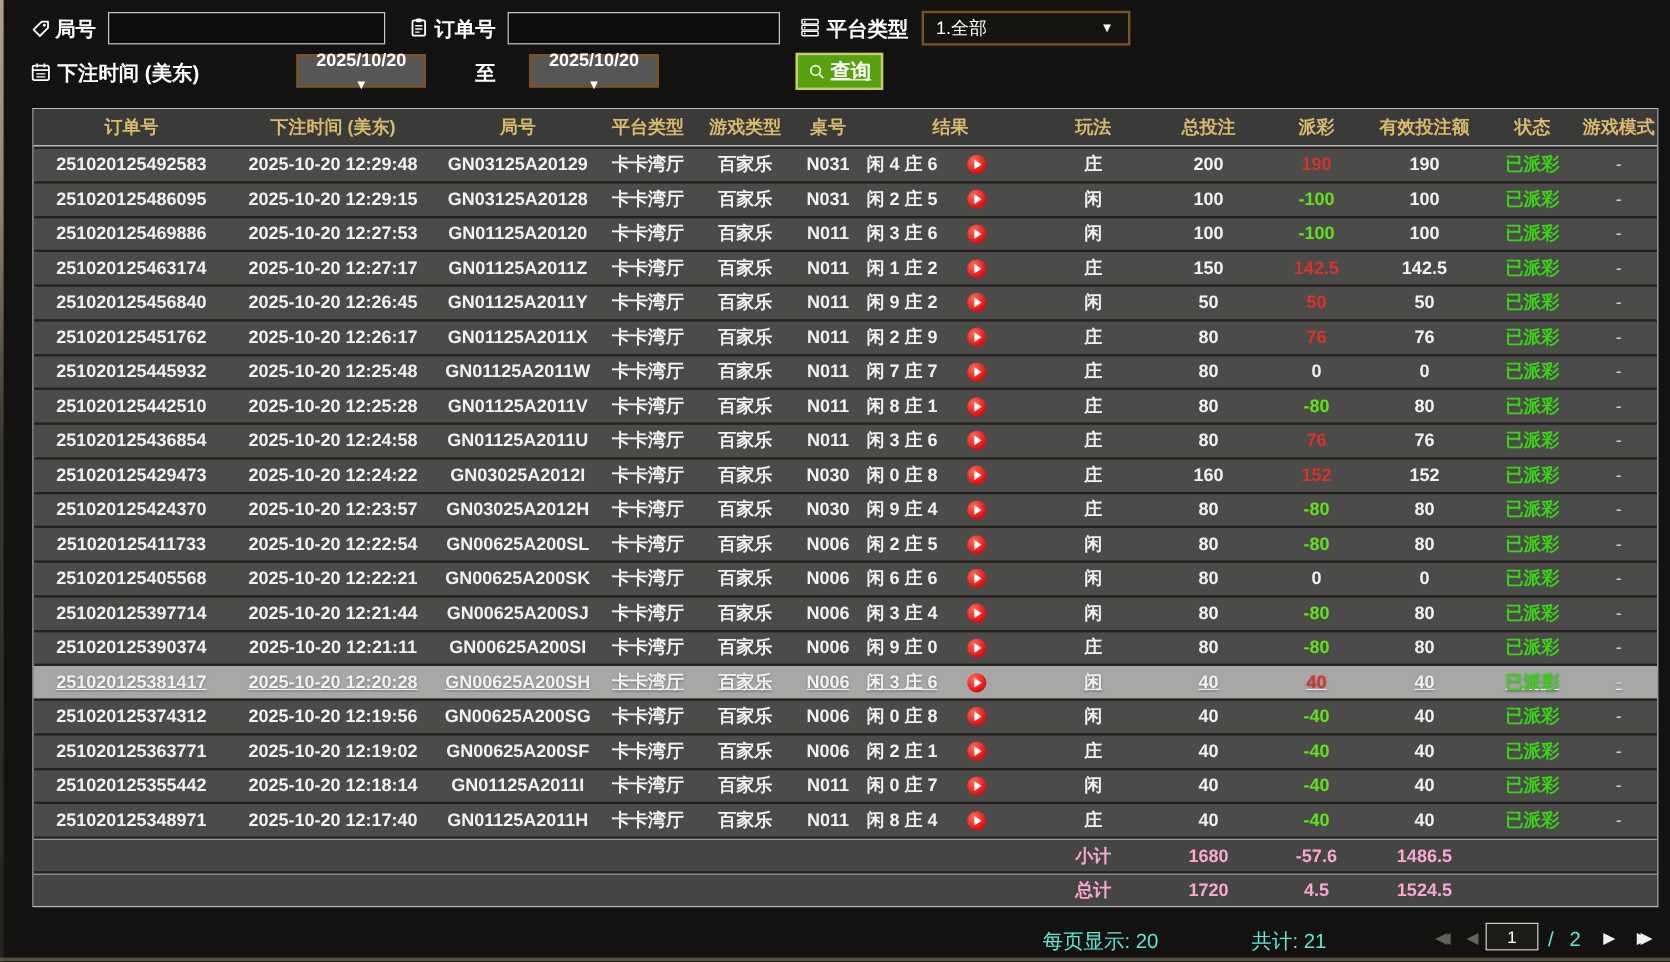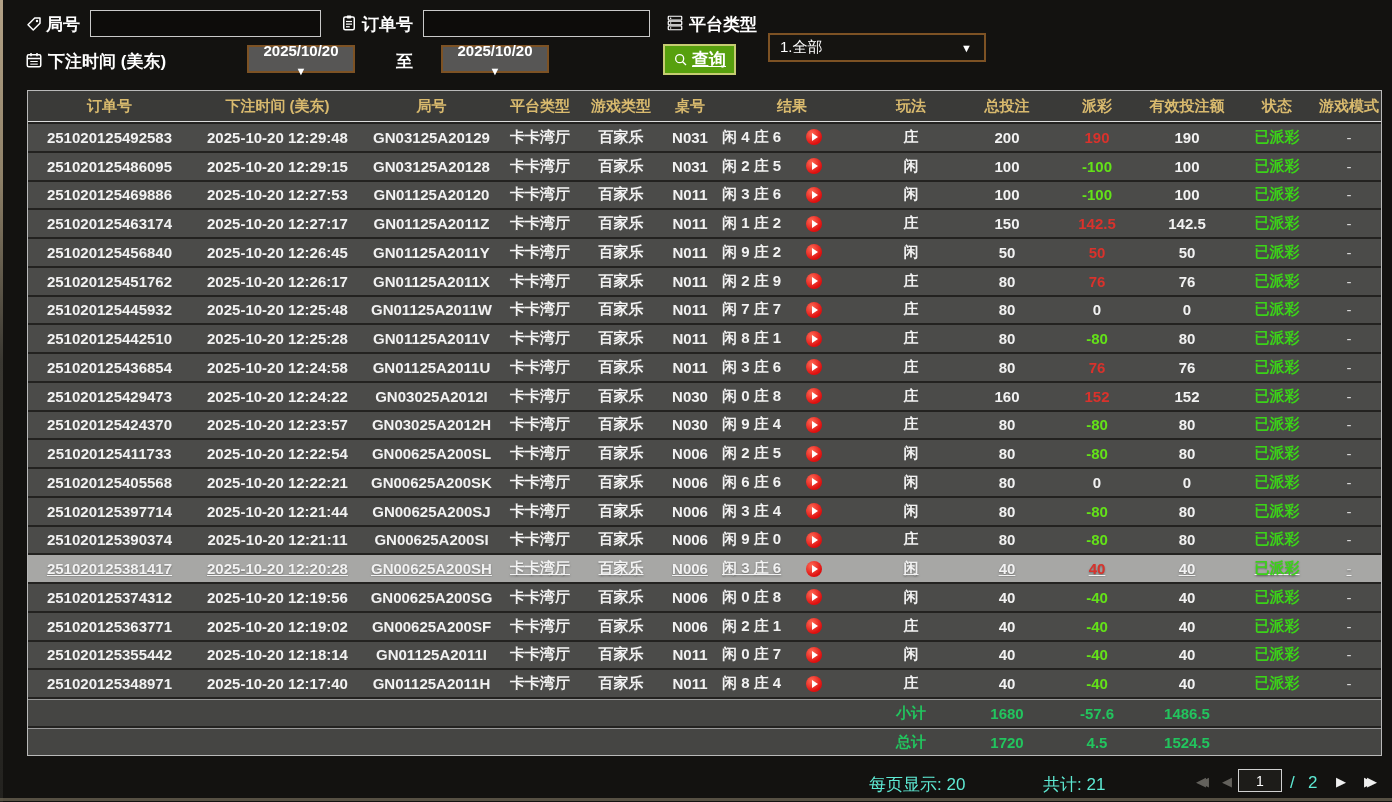--- a/index.html
+++ b/index.html
@@ -77,21 +77,21 @@
     position: relative; display: inline-block; cursor: pointer;
   }
   .play-icon::after {
     content: ""; position: absolute; left: 6px; top: 4px;
     border-left: 6px solid #fff; border-top: 4px solid transparent; border-bottom: 4px solid transparent;
   }
   .trow-summary {
     height: 27px; margin-top: 2px; background: #454543;
     border-top: 1px solid #9a9a9a;
   }
-  .trow-summary .cell { color: #22c55e; font-weight: bold; }
+  .trow-summary .cell { color: #f9a8d4; font-weight: bold; }
   
   .footer-text { position: absolute; font-size: 17px; color: #5eead4; white-space: nowrap; }
   .pg-arrow { position: absolute; font-size: 13px; color: #f0f0f0; cursor: pointer; line-height: 18px; }
   .pg-arrow.dim { color: #63615c; cursor: default; }
   .pg-double { letter-spacing: -7px; padding-right: 7px; }
   .page-input {
     position: absolute; width: 44px; height: 23px; background: #1d1c19;
     border: 1px solid #d0d0d0; color: #fff; text-align: center; font-size: 14px; outline: none;
   }
 </style>
@@ -126,21 +126,21 @@
   <svg width="18" height="18" viewBox="0 0 24 24">
       <rect x="3" y="3" width="18" height="5" rx="1" fill="none" stroke="#fff" stroke-width="1.6"></rect>
       <rect x="3" y="9.5" width="18" height="5" rx="1" fill="none" stroke="#fff" stroke-width="1.6"></rect>
       <rect x="3" y="16" width="18" height="5" rx="1" fill="none" stroke="#fff" stroke-width="1.6"></rect>
       <circle cx="6.2" cy="5.5" r="1" fill="#fff"></circle>
       <circle cx="6.2" cy="12" r="1" fill="#fff"></circle>
       <circle cx="6.2" cy="18.5" r="1" fill="#fff"></circle>
     </svg>
 </span>
 <span class="abs flabel" style="left:689px; top:13px;">平台类型</span>
-<div class="abs select-box" style="left:768px; top:9px; width:218px;margin-top:24px;">
+<div class="abs select-box" style="left:768px; top:9px; width:174px;">
   <span>1.全部</span>
   <span class="arrow">▼</span>
 </div>
 
 <span class="abs ficon" style="left:25px; top:51px;">
   <svg width="18" height="18" viewBox="0 0 24 24">
       <rect x="3" y="5" width="18" height="16" rx="2" fill="none" stroke="#fff" stroke-width="2"></rect>
       <line x1="3" y1="10" x2="21" y2="10" stroke="#fff" stroke-width="2"></line>
       <line x1="8" y1="2.5" x2="8" y2="7" stroke="#fff" stroke-width="2"></line>
       <line x1="16" y1="2.5" x2="16" y2="7" stroke="#fff" stroke-width="2"></line>

